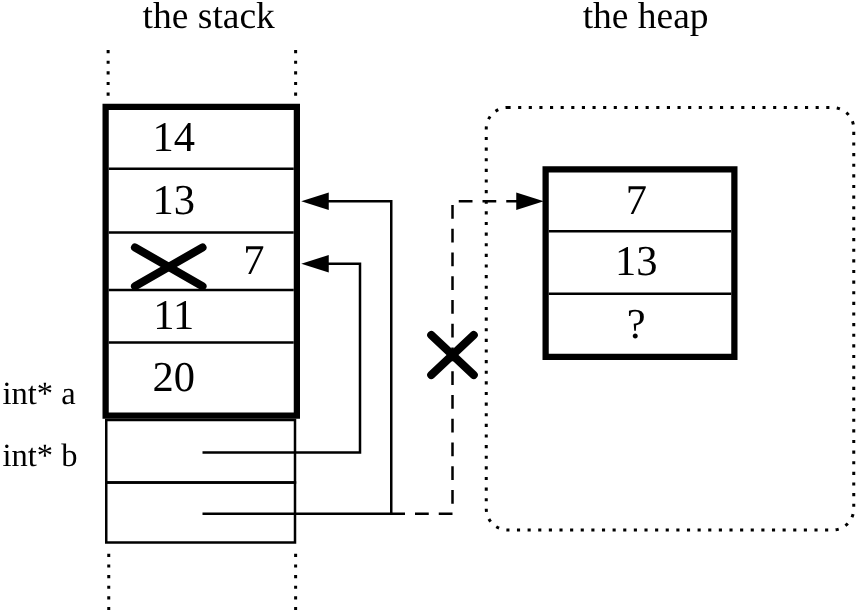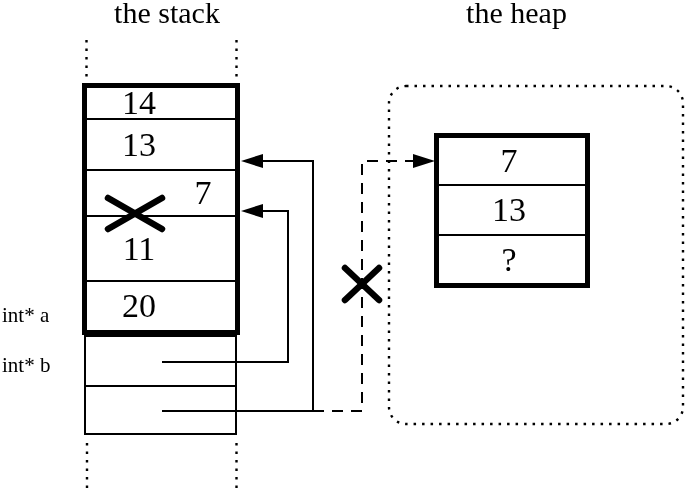--- a/index.html
+++ b/index.html
@@ -28,43 +28,43 @@
     border: 5px solid #000; box-sizing: border-box;
     display: flex; flex-direction: column;
   }
   .mem-cell {
     box-sizing: border-box;
     border-bottom: 2px solid #000;
     display: flex; align-items: center;
     position: relative;
   }
   .mem-cell:last-child { border-bottom: none; flex: 1; }
-  .stack-box .mem-cell:nth-child(1) { height: 32px; }
+  .stack-box .mem-cell:nth-child(1) { height: 48px; }
   .stack-box .mem-cell:nth-child(2) { height: 51px; }
   .stack-box .mem-cell:nth-child(3) { height: 46px; }
-  .stack-box .mem-cell:nth-child(4) { height: 65px; }
+  .stack-box .mem-cell:nth-child(4) { height: 42px; }
   .num {
     font-size: 34px; line-height: 34px;
     display: inline-block; text-align: center;
   }
   .stack-box .num { width: 104px; }
   .num-old { position: absolute; left: 4px; width: 92px; text-align: center; }
   .num-new { position: absolute; left: 64px; width: 44px; text-align: center; }
 
   
   .slot {
     box-sizing: border-box;
     border: 2px solid #000;
     background: transparent;
   }
   .slot-b { left: 84px; top: 335px; width: 153px; height: 52px; }
   .slot-c { left: 84px; top: 385px; width: 153px; height: 50px; }
 
   .ptr-label {
-    font-size: 21px; line-height: 26px; white-space: nowrap;
+    font-size: 26px; line-height: 26px; white-space: nowrap;
   }
 
   
   .heap-box {
     left: 434px; top: 133px; width: 156px; height: 155px;
     border: 5px solid #000; box-sizing: border-box;
     display: flex; flex-direction: column;
   }
   .heap-box .mem-cell:nth-child(1) { height: 48px; }
   .heap-box .mem-cell:nth-child(2) { height: 50px; }

